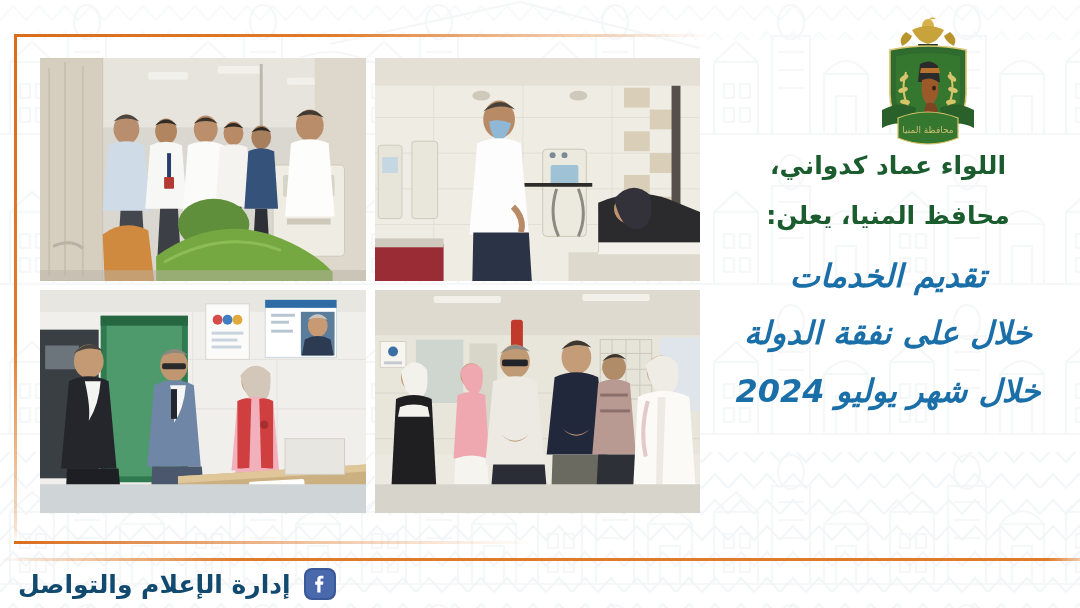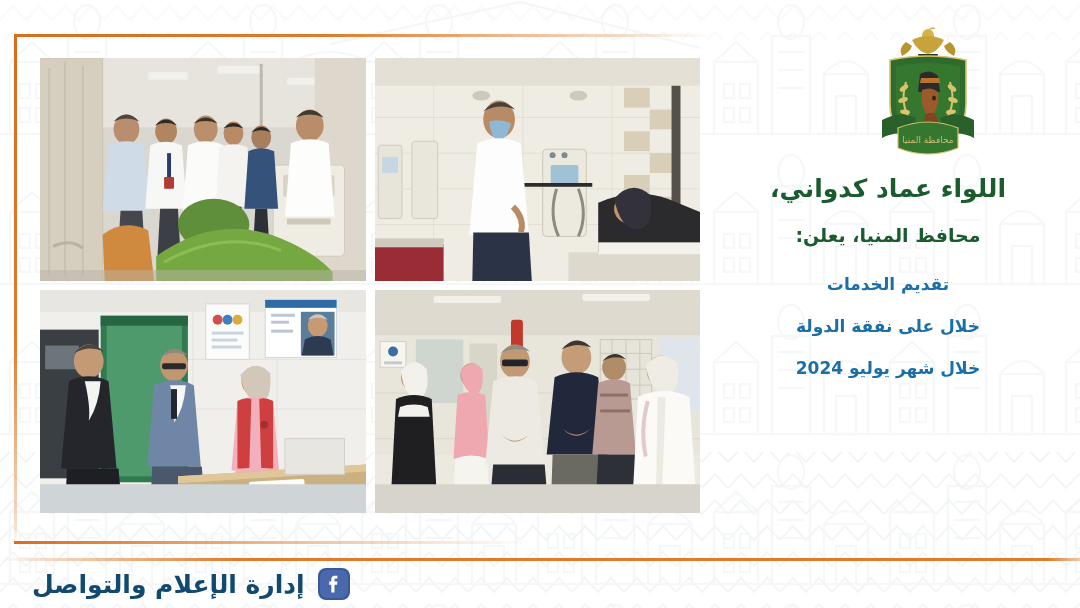--- a/index.html
+++ b/index.html
@@ -44,41 +44,41 @@
     grid-template-columns:1fr 1fr;
     grid-template-rows:1fr 1fr;
     gap:9px;
     z-index:2;
   }
   .photo{ position:relative; overflow:hidden; background:#cfcfc9; }
   .photo svg{ display:block; width:100%; height:100%; }
 
   
   #headline{
-    position:absolute; right:22px; top:176px; width:340px;
+    position:absolute; right:22px; top:153px; width:340px;
     z-index:4; direction:rtl; text-align:center;
   }
   .hl{
     font-weight:bold;
     line-height:1.05;
     letter-spacing:-.2px;
     white-space:nowrap;
   }
   .hl.green{ color:#1a5c2e; font-size:25px; margin-bottom:24px; }
-  .hl.green.l2{ font-size:19px; margin-bottom:30px; }
-  .hl.blue { color:#1b6fa8; font-size:17px; margin-bottom:24px; }
+  .hl.green.l2{ font-size:25px; margin-bottom:30px; }
+  .hl.blue { color:#1b6fa8; font-size:32px; margin-bottom:24px;font-style:italic; }
   .hl.blue.last{ margin-bottom:12px; }
 
   
-  #emblem{ position:absolute; right:92px; top:24px; width:120px; height:148px; z-index:4; }
+  #emblem{ position:absolute; right:92px; top:14px; width:120px; height:148px; z-index:4; }
   #emblem svg{ width:100%; height:100%; display:block; }
 
   
   #footer{
-    position:absolute; left:32px; top:563px; height:42px;
+    position:absolute; left:18px; top:563px; height:42px;
     display:flex; align-items:center; gap:12px; z-index:4;
     direction:rtl;
     justify-content:flex-end;
   }
   #fb-icon{ width:34px; height:34px; flex:0 0 34px; }
   #fb-icon svg{ display:block; width:100%; height:100%; }
   #footer-text{
     color:#12496f; font-size:25px; font-weight:bold;
     direction:rtl; white-space:nowrap; letter-spacing:-.2px;
   }

